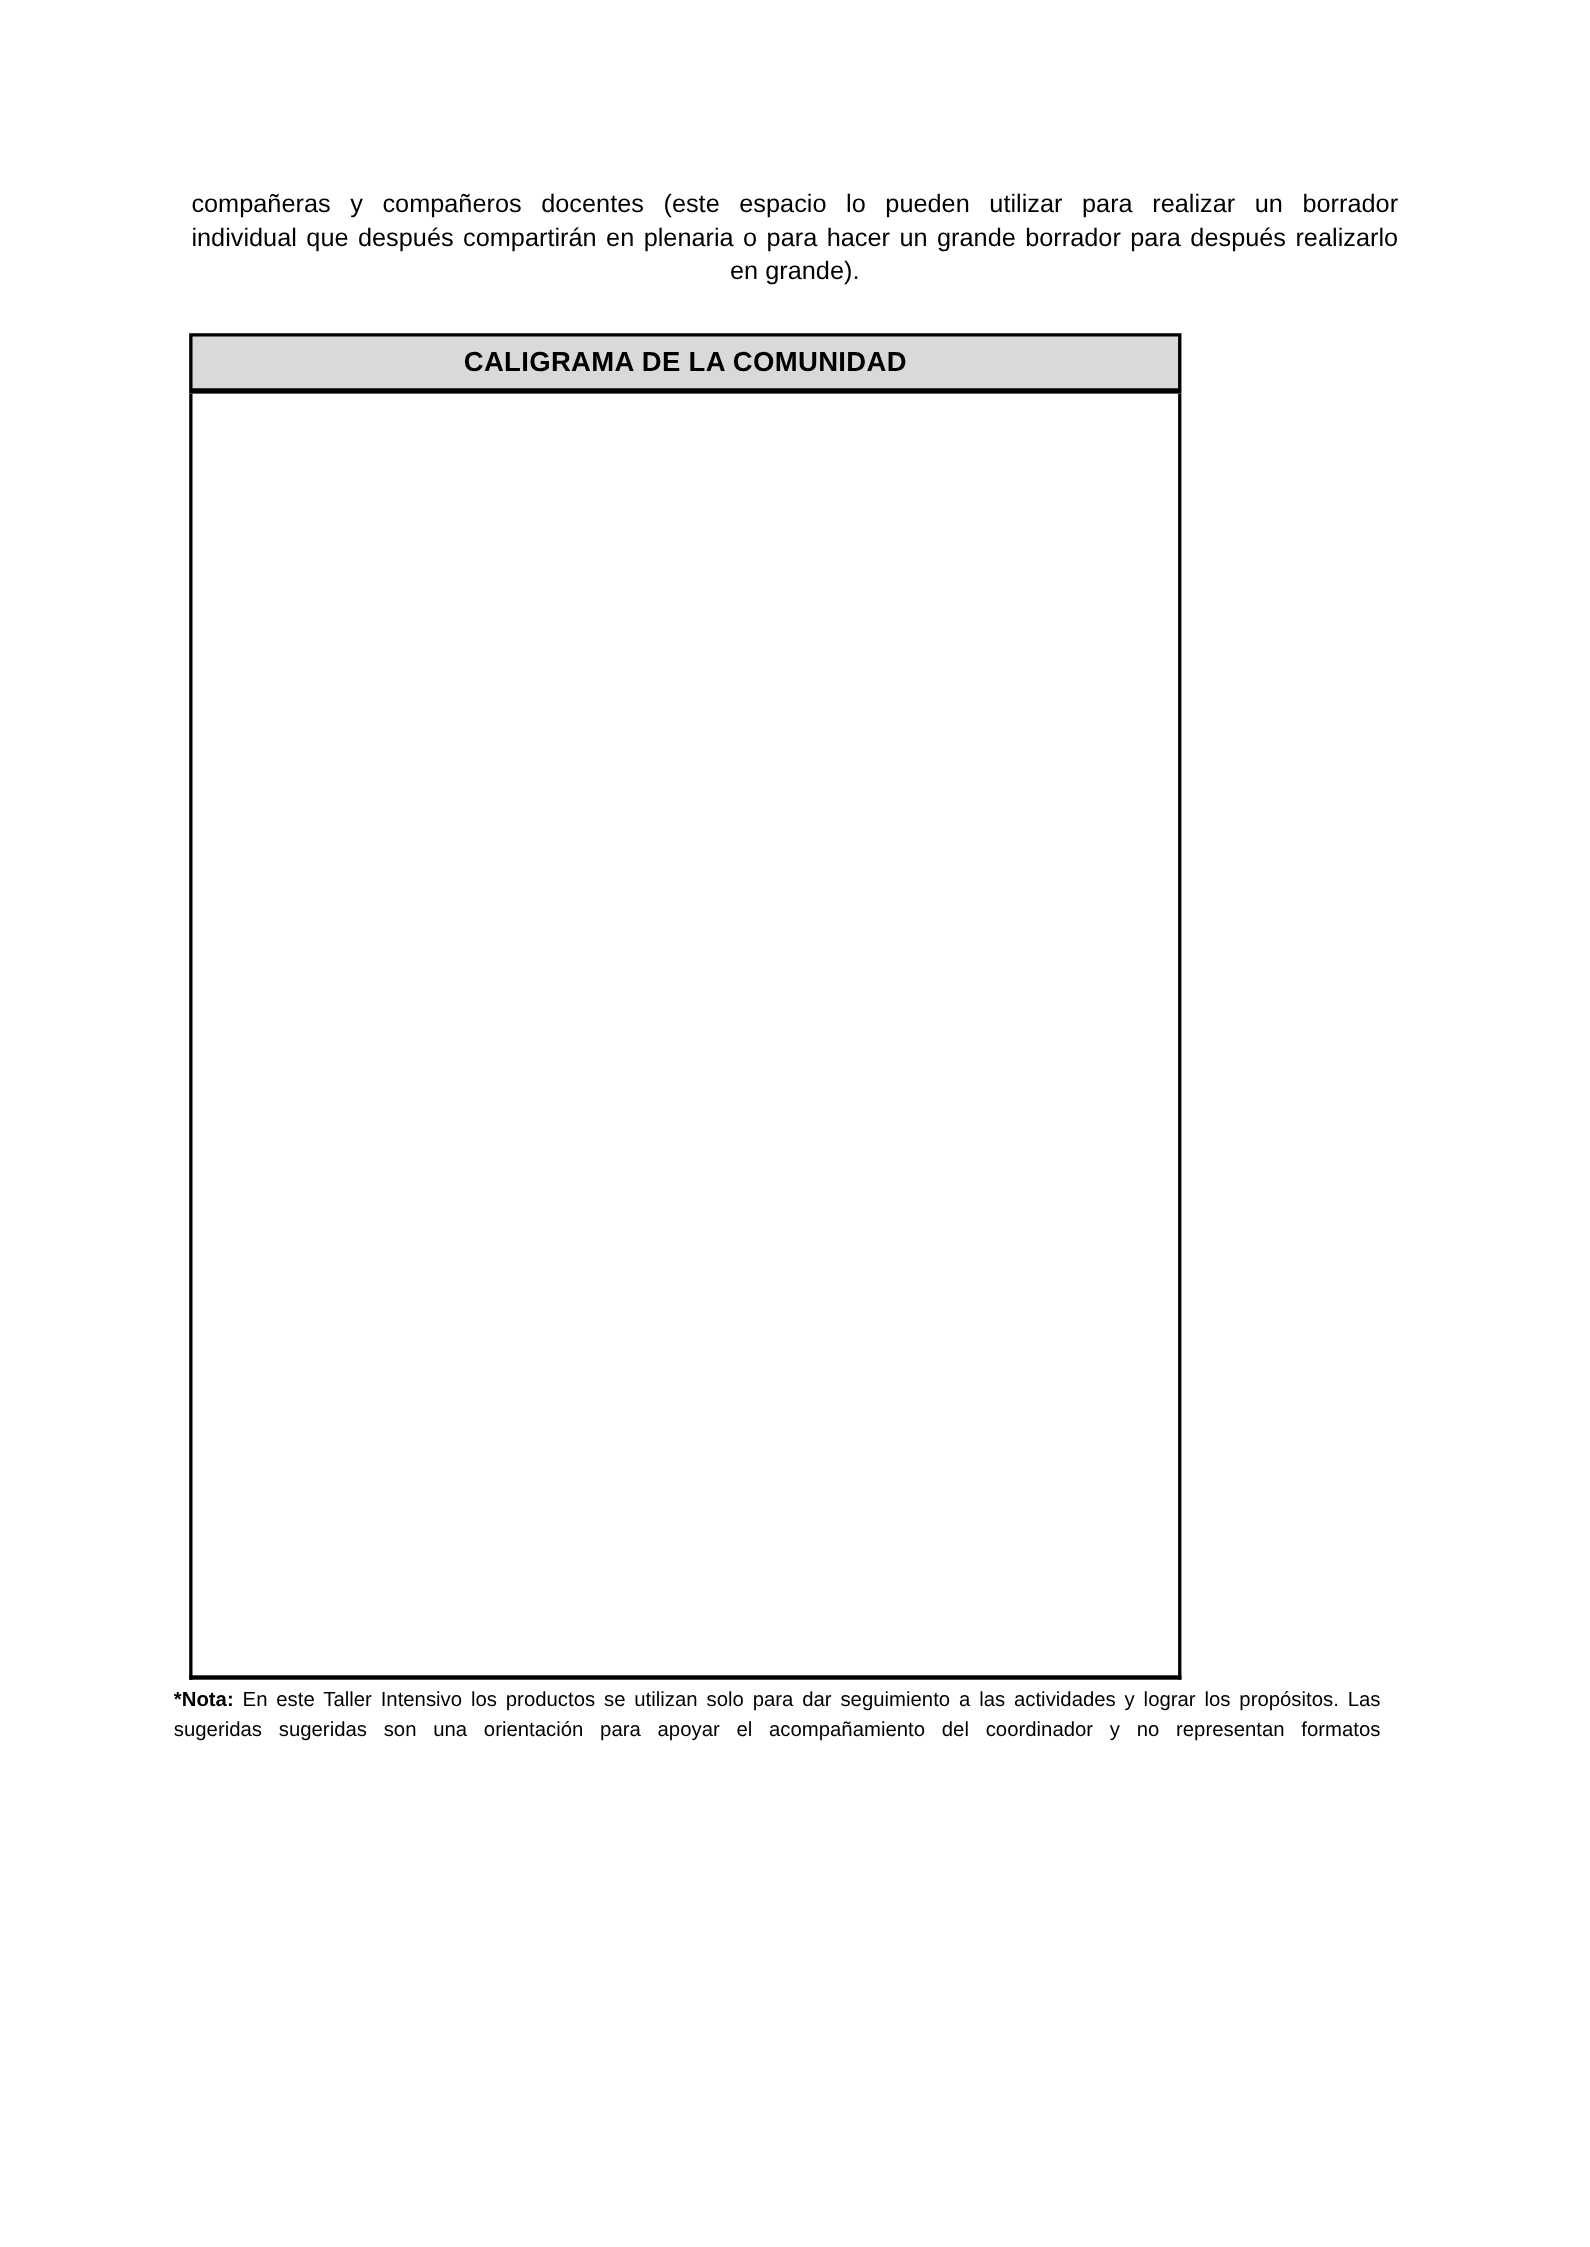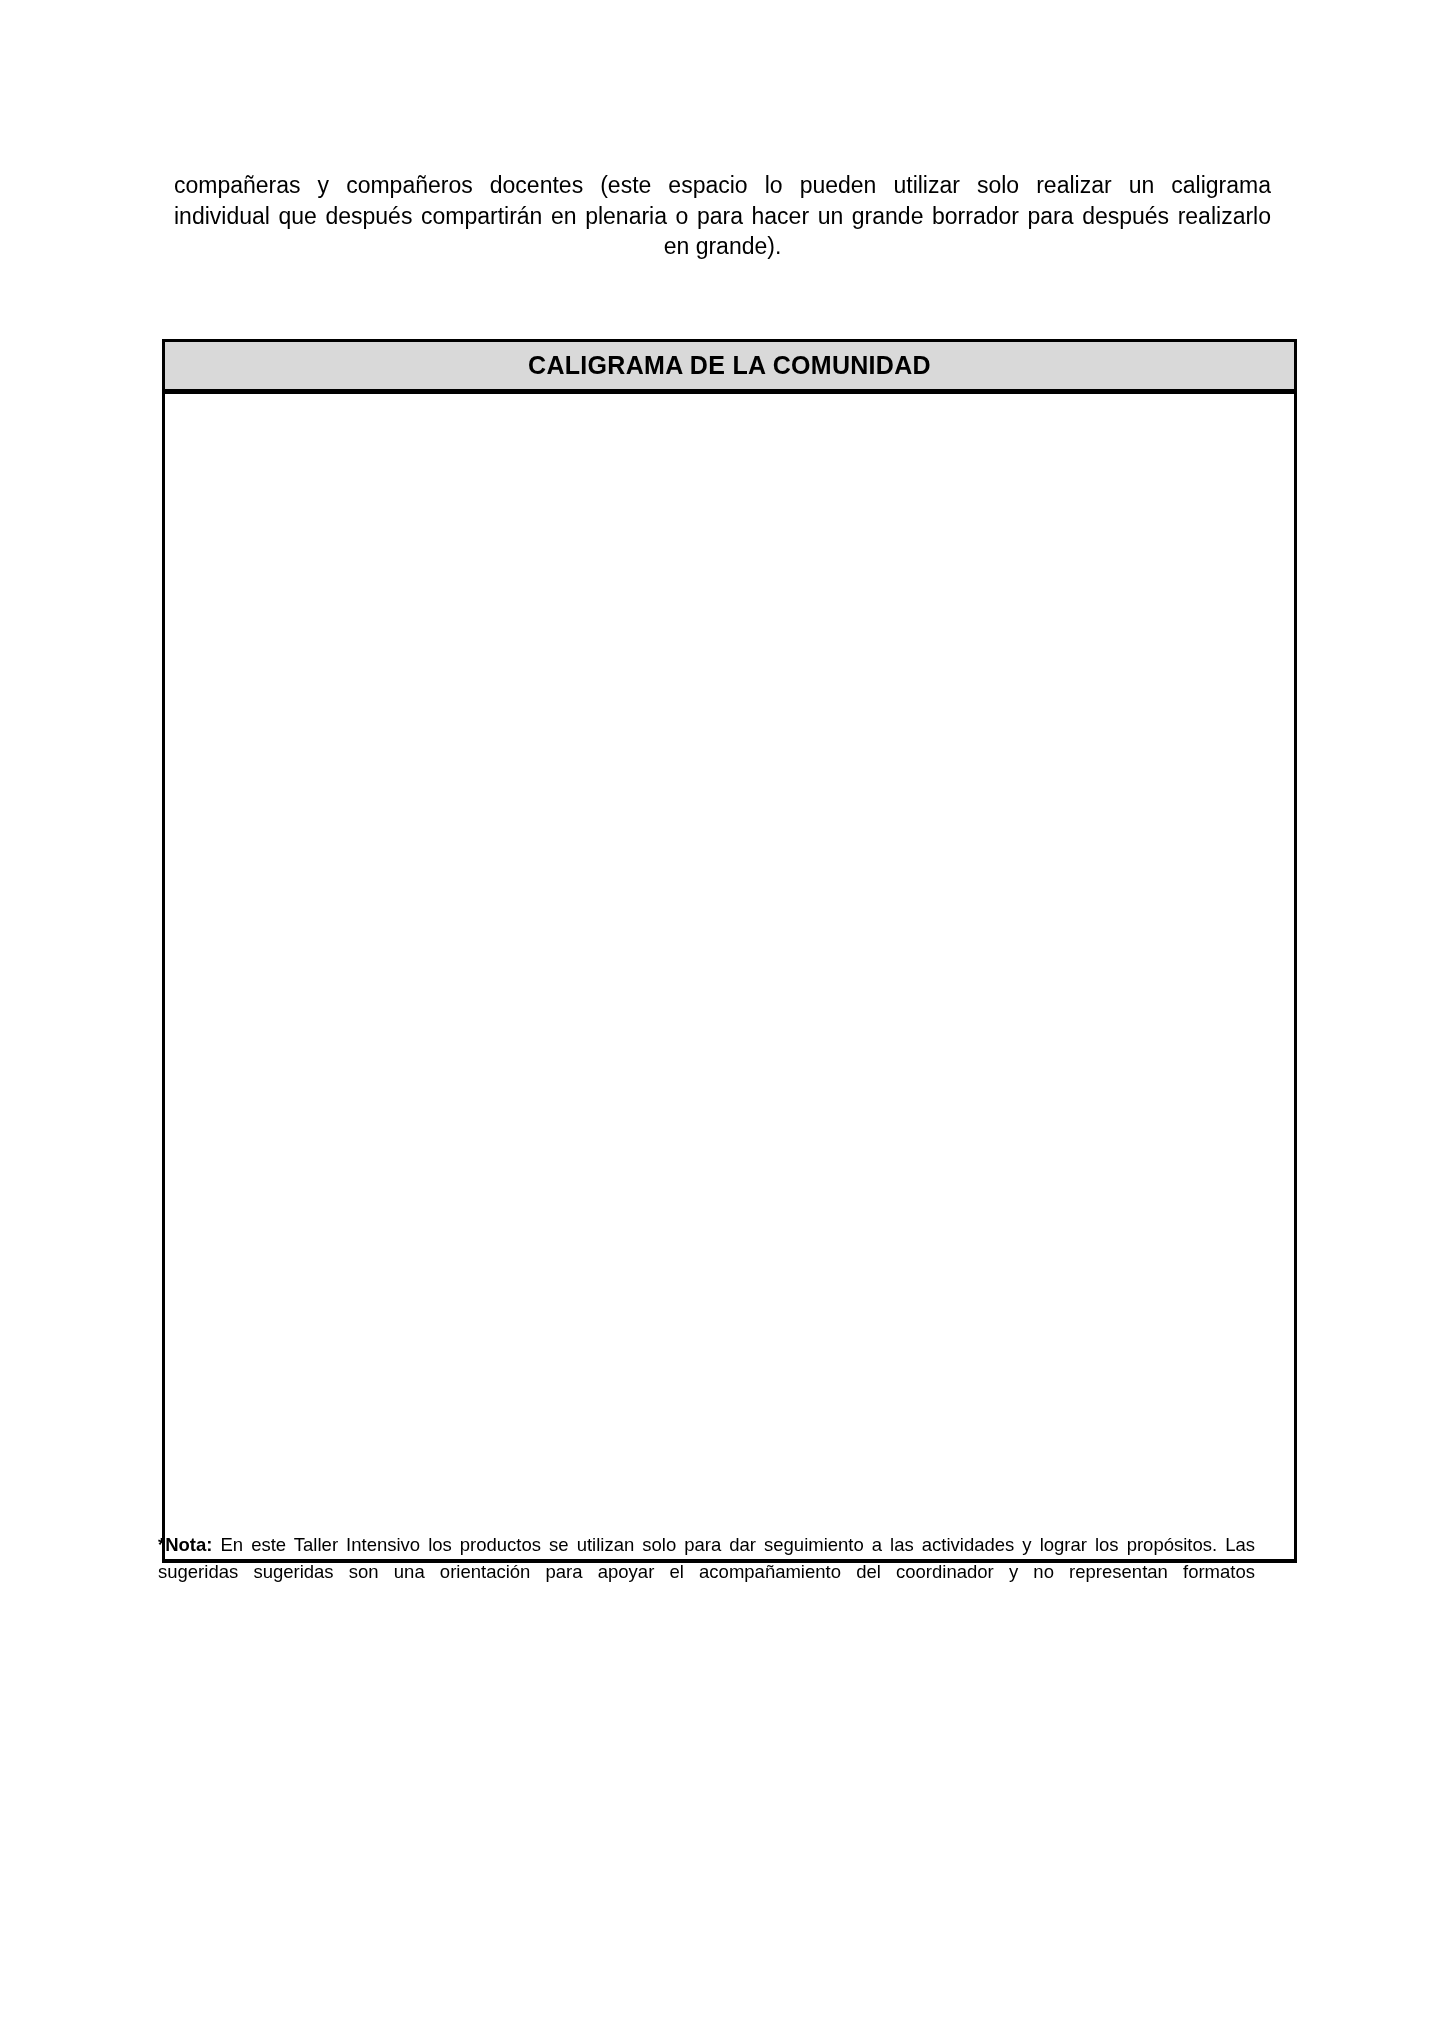--- a/index.html
+++ b/index.html
@@ -28,24 +28,23 @@
     text-align: justify;
     text-align-last: justify;
     white-space: normal;
     overflow: hidden;
   }
   .lline {
     text-align: center;
   }
   .caligrama-table {
     position: absolute;
-    left: 162px;
+    left: 172px;
     top: 303px;
-    width: 1135px;
-    margin-top: 36px;
+    width: 902px;
   }
   .caligrama-header {
     box-sizing: border-box;
     height: 55px;
     background: #d9d9d9;
     border: 3px solid #000000;
     border-bottom: 5px solid #000000;
     display: flex;
     align-items: center;
     justify-content: center;
@@ -72,21 +71,21 @@
   .footnote b {
     font-weight: bold;
   }
 </style>
 </head>
 <body>
 
 <div class="page">
 
   <div class="intro">
-    <div class="jline">compañeras y compañeros docentes (este espacio lo pueden utilizar solo realizar un caligrama</div>
+    <div class="jline">compañeras y compañeros docentes (este espacio lo pueden utilizar para realizar un borrador</div>
     <div class="jline">individual que después compartirán en plenaria o para hacer un grande borrador para después realizarlo</div>
     <div class="lline">en grande).</div>
   </div>
 
   <div class="caligrama-table">
     <div class="caligrama-header">
       <span>CALIGRAMA DE LA COMUNIDAD</span>
     </div>
     <div class="caligrama-body"></div>
   </div>

